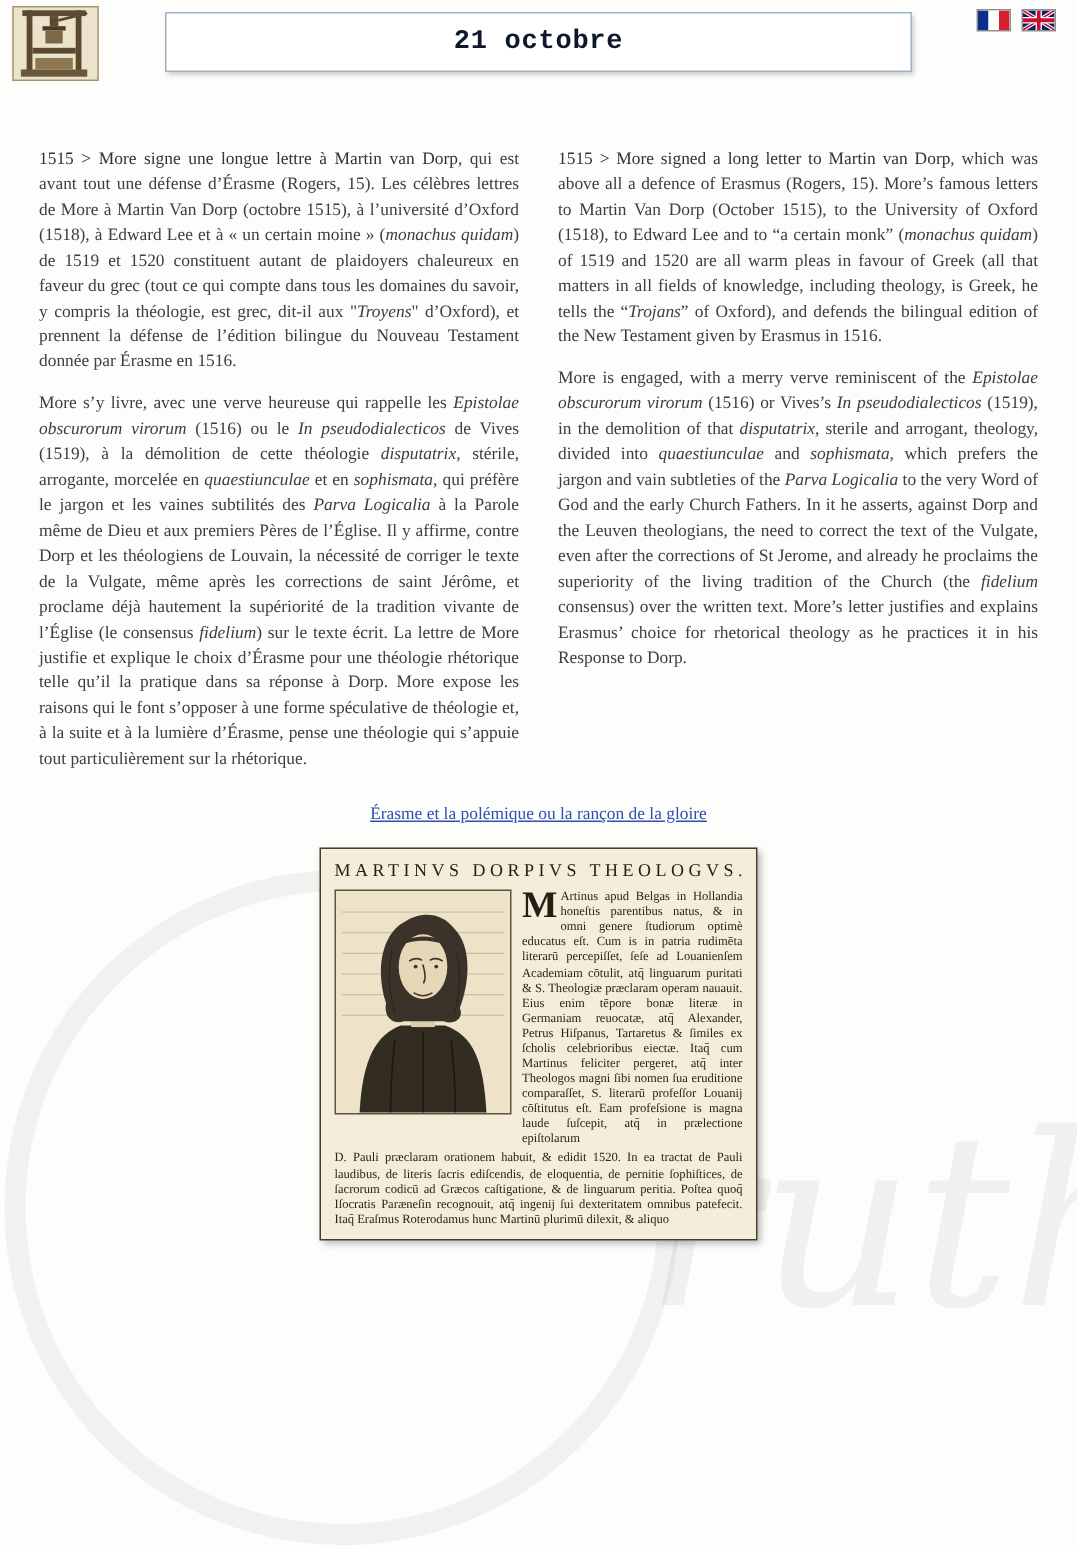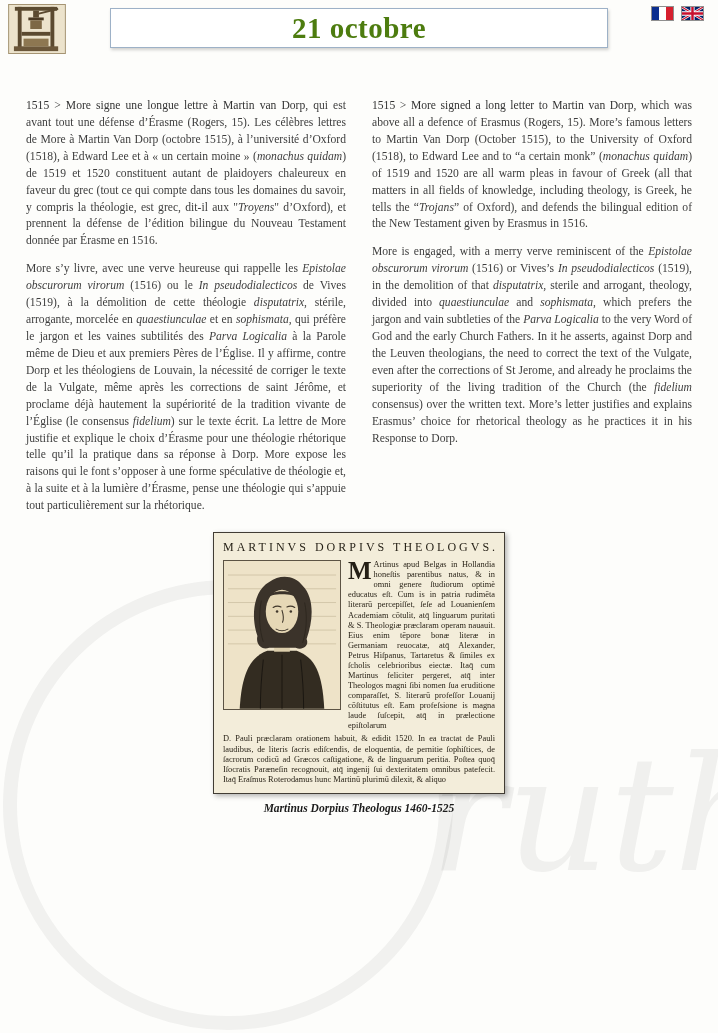--- a/index.html
+++ b/index.html
@@ -5,21 +5,21 @@
   *{box-sizing:border-box;margin:0;padding:0}
   html,body{background:#ffffff}
   body{width:718px;font-family:"Liberation Serif","DejaVu Serif",serif;}
   .page{position:relative;width:718px;height:1033px;background:#fdfdfb;overflow:hidden}
   .content{position:relative;z-index:1}
   .watermark{position:absolute;z-index:0;left:0;top:470px;pointer-events:none}
 
   header{position:relative;height:68px;padding-top:8px}
   .logo{position:absolute;left:8px;top:4px;width:58px;height:50px;cursor:pointer}
   .title-box{margin:0 auto;width:498px;height:40px;border:1px solid #9db1c7;box-shadow:1px 2px 3px rgba(0,0,0,.18);background:#fff;display:flex;align-items:center;justify-content:center}
-  h1{font-size:29px;font-weight:700;color:#4d7c0f;letter-spacing:.5px;font-family:Liberation Serif, serif}
+  h1{font-size:18px;font-weight:700;color:#0f172a;letter-spacing:.5px;font-family:Liberation Mono, monospace}
   .flags{position:absolute;right:14px;top:6px;display:flex;gap:7px}
   .flag{width:23px;height:15px;display:block;border:1px solid #8f8f8f;cursor:pointer;padding:0;line-height:0}
   .flag svg{display:block}
 
   .columns{display:flex;gap:26px;padding:30px 26px 0}
   .col{flex:1;min-width:0}
   .col p{text-align:justify;font-size:11.6px;line-height:1.46;color:#3d3d3d;margin-bottom:11px}
   .b{font-weight:400;color:#333}
   .i{font-style:italic}
 
@@ -93,20 +93,23 @@
       <section class="col">
         <p><span class="b">1515 &gt; More signe une longue lettre à Martin van Dorp</span><span>, qui est avant tout une défense d’Érasme (Rogers, 15). Les célèbres lettres de More à Martin Van Dorp (octobre 1515), à l’université d’Oxford (1518), à Edward Lee et à « un certain moine » (</span><span class="i">monachus quidam</span><span>) de 1519 et 1520 constituent autant de plaidoyers chaleureux en faveur du grec (tout ce qui compte dans tous les domaines du savoir, y compris la théologie, est grec, dit-il aux "</span><span class="i">Troyens</span><span>" d’Oxford), et prennent la défense de l’édition bilingue du Nouveau Testament donnée par Érasme en 1516.</span></p>
         <p><span>More s’y livre, avec une verve heureuse qui rappelle les </span><span class="i">Epistolae obscurorum virorum</span><span> (1516) ou le </span><span class="i">In pseudodialecticos</span><span> de Vives (1519), à la démolition de cette théologie </span><span class="i">disputatrix</span><span>, stérile, arrogante, morcelée en </span><span class="i">quaestiunculae</span><span> et en </span><span class="i">sophismata</span><span>, qui préfère le jargon et les vaines subtilités des </span><span class="i">Parva Logicalia</span><span> à la Parole même de Dieu et aux premiers Pères de l’Église. Il y affirme, contre Dorp et les théologiens de Louvain, la nécessité de corriger le texte de la Vulgate, même après les corrections de saint Jérôme, et proclame déjà hautement la supériorité de la tradition vivante de l’Église (le consensus </span><span class="i">fidelium</span><span>) sur le texte écrit. La lettre de More justifie et explique le choix d’Érasme pour une théologie rhétorique telle qu’il la pratique dans sa réponse à Dorp. More expose les raisons qui le font s’opposer à une forme spéculative de théologie et, à la suite et à la lumière d’Érasme, pense une théologie qui s’appuie tout particulièrement sur la rhétorique.</span></p>
       </section>
       <section class="col">
         <p><span class="b">1515 &gt; More signed a long letter to Martin van Dorp</span><span>, which was above all a defence of Erasmus (Rogers, 15). More’s famous letters to Martin Van Dorp (October 1515), to the University of Oxford (1518), to Edward Lee and to “a certain monk” (</span><span class="i">monachus quidam</span><span>) of 1519 and 1520 are all warm pleas in favour of Greek (all that matters in all fields of knowledge, including theology, is Greek, he tells the “</span><span class="i">Trojans</span><span>” of Oxford), and defends the bilingual edition of the New Testament given by Erasmus in 1516.</span></p>
         <p><span>More is engaged, with a merry verve reminiscent of the </span><span class="i">Epistolae obscurorum virorum</span><span> (1516) or Vives’s </span><span class="i">In pseudodialecticos</span><span> (1519), in the demolition of that </span><span class="i">disputatrix</span><span>, sterile and arrogant, theology, divided into </span><span class="i">quaestiunculae</span><span> and </span><span class="i">sophismata</span><span>, which prefers the jargon and vain subtleties of the </span><span class="i">Parva Logicalia</span><span> to the very Word of God and the early Church Fathers. In it he asserts, against Dorp and the Leuven theologians, the need to correct the text of the Vulgate, even after the corrections of St Jerome, and already he proclaims the superiority of the living tradition of the Church (the </span><span class="i">fidelium</span><span> consensus) over the written text. More’s letter justifies and explains Erasmus’ choice for rhetorical theology as he practices it in his Response to Dorp.</span></p>
       </section>
     </main>
 
+    <div class="link-row">
+      <a>Érasme et la polémique ou la rançon de la gloire</a>
+    </div>
 
     <figure>
       <div class="woodcut">
         <div class="wc-title">MARTINVS DORPIVS THEOLOGVS.</div>
         <div class="wc-main">
           <div class="portrait">
             <svg viewBox="0 0 118 150" width="116" height="148">
               <rect width="118" height="150" fill="#eee3c8"></rect>
               <g stroke="#9a8b68" stroke-width="0.6" opacity="0.55">
                 <line x1="4" y1="14" x2="114" y2="14"></line>
@@ -137,17 +140,16 @@
                 <path d="M40,100 C38,118 37,134 37,150"></path>
                 <path d="M59,95 C59,115 59,135 59,150"></path>
                 <path d="M78,100 C80,118 81,134 81,150"></path>
               </g>
             </svg>
           </div>
           <div class="wc-text"><span class="dropcap">M</span><span>Artinus apud Belgas in Hollandia honeſtis parentibus natus, &amp; in omni genere ſtudiorum optimè educatus eſt. Cum is in patria rudimēta literarū percepiſſet, ſeſe ad Louanienſem Academiam cōtulit, atq̄ linguarum puritati &amp; S. Theologiæ præclaram operam nauauit. Eius enim tēpore bonæ literæ in Germaniam reuocatæ, atq̄ Alexander, Petrus Hiſpanus, Tartaretus &amp; ſimiles ex ſcholis celebrioribus eiectæ. Itaq̄ cum Martinus feliciter pergeret, atq̄ inter Theologos magni ſibi nomen ſua eruditione comparaſſet, S. literarū profeſſor Louanij cōſtitutus eſt. Eam profeſsione is magna laude ſuſcepit, atq̄ in prælectione epiſtolarum</span></div>
         </div>
         <div class="wc-bottom">D. Pauli præclaram orationem habuit, &amp; edidit 1520. In ea tractat de Pauli laudibus, de literis ſacris ediſcendis, de eloquentia, de pernitie ſophiſtices, de ſacrorum codicū ad Græcos caſtigatione, &amp; de linguarum peritia. Poſtea quoq̄ Iſocratis Paræneſin recognouit, atq̄ ingenij ſui dexteritatem omnibus patefecit. Itaq̄ Eraſmus Roterodamus hunc Martinū plurimū dilexit, &amp; aliquo</div>
       </div>
-      <figcaption>Martinus Dorpius Theologus 1460-1525</figcaption>
     </figure>
 
   </div>
 </div>
 
 </body></html>

